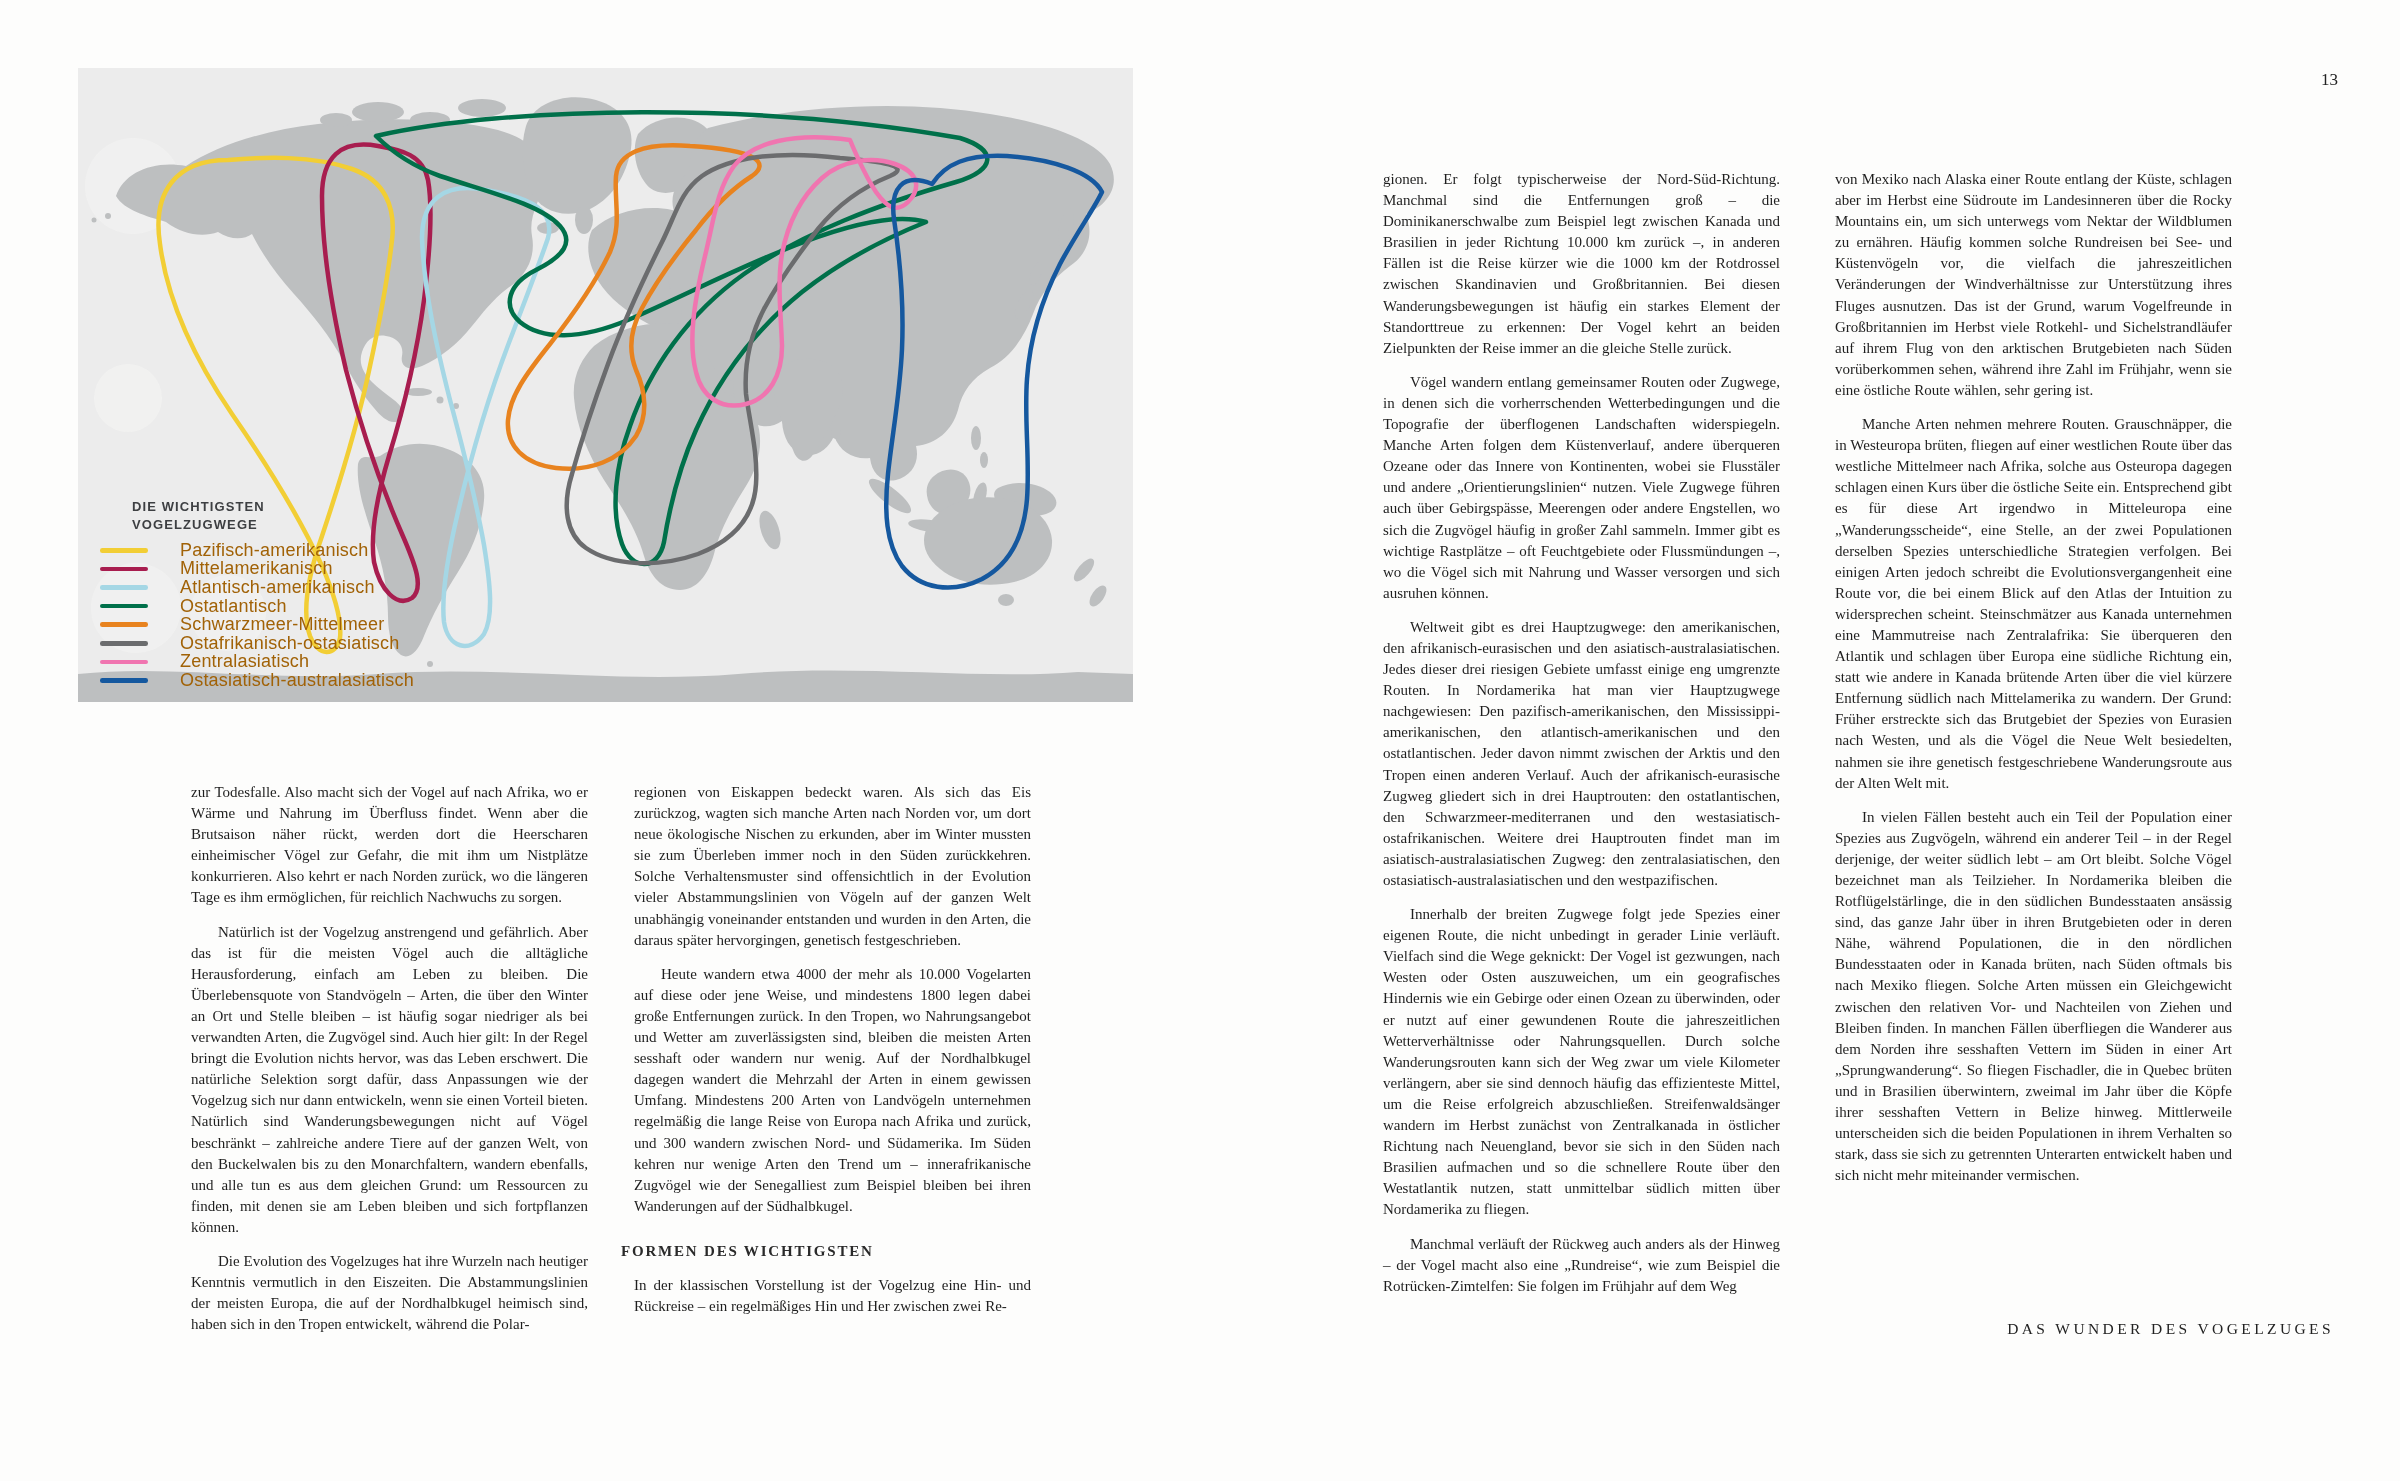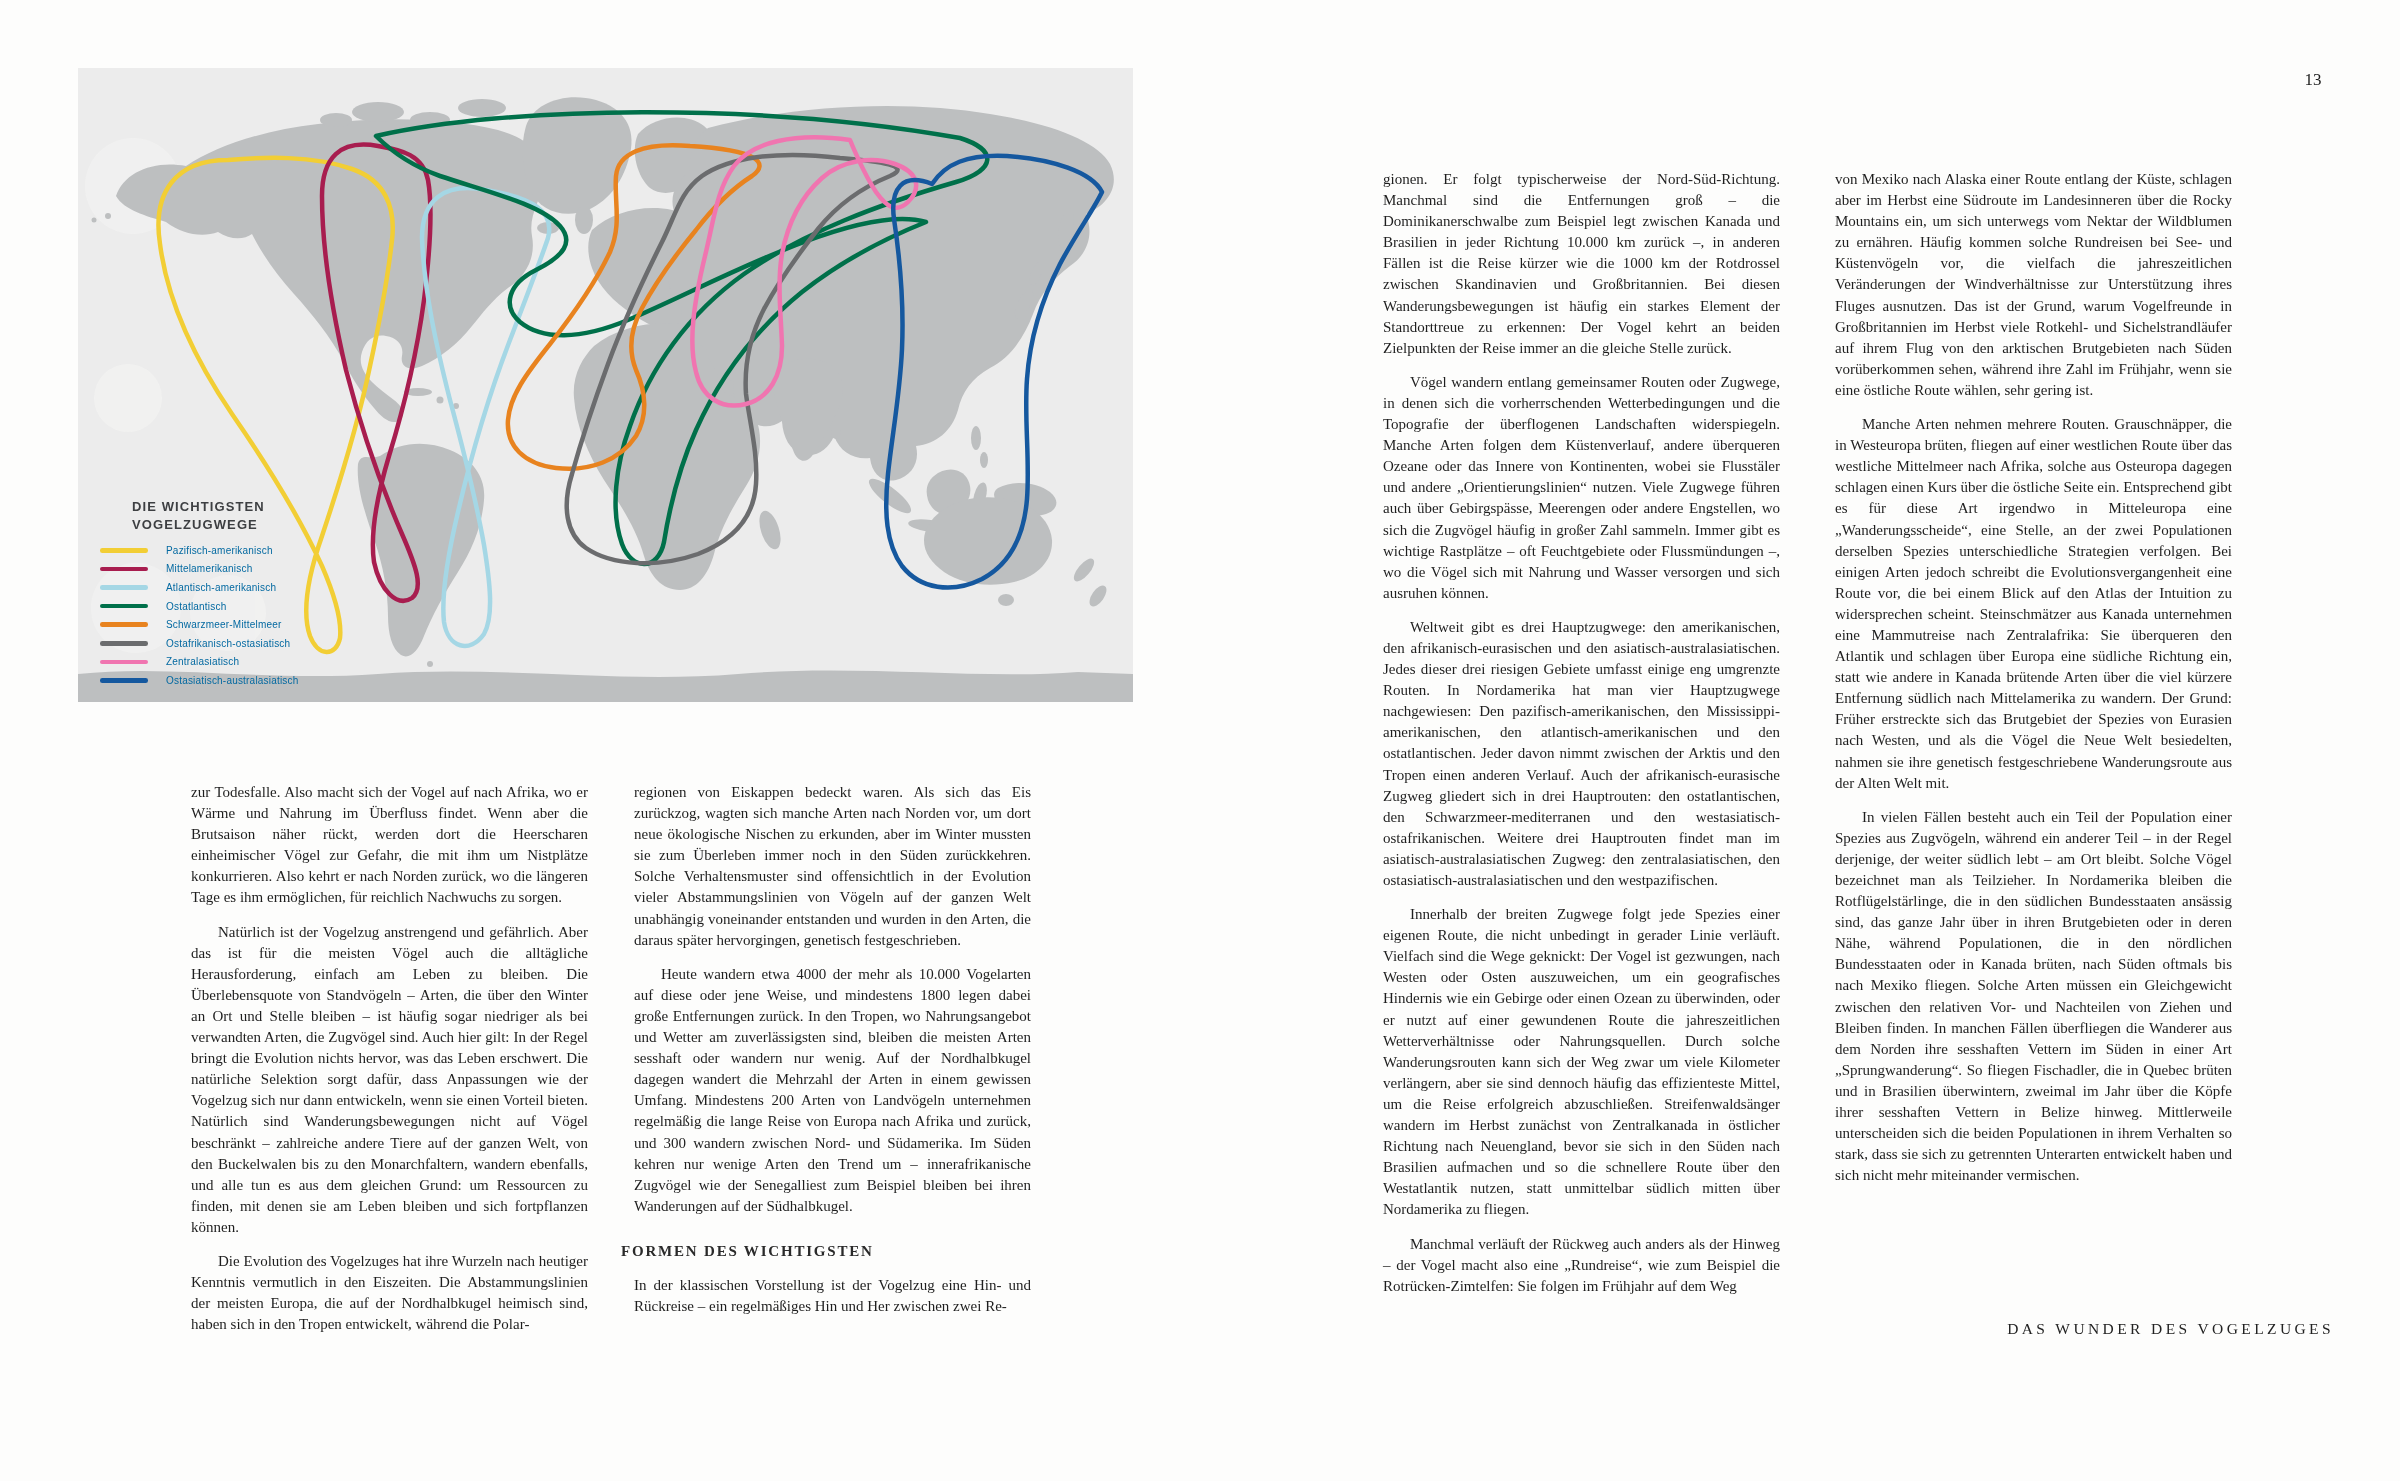--- a/index.html
+++ b/index.html
@@ -15,39 +15,39 @@
     font-family:"Liberation Sans", sans-serif;
   }
   .legend-title{
     font-size:13px;font-weight:bold;letter-spacing:1.1px;color:#3d3f42;
     line-height:18px;
     padding-left:32px;
   }
   .legend-list{list-style:none;margin:7px 0 0 0;padding:0;}
   .legend-row{display:flex;align-items:center;height:18.6px;}
   .legend-swatch{width:48px;height:4.6px;border-radius:2.3px;flex:0 0 auto;margin-right:18px;}
-  .legend-label{font-size:10px;color:#0369a1;letter-spacing:.2px;white-space:nowrap;}
+  .legend-label{font-size:18px;color:#a16207;letter-spacing:.2px;white-space:nowrap;margin-left:14px;}
   
   .col{
     position:absolute;width:423px;
     font-size:15px;line-height:21.1px;text-align:justify;
     hyphens:auto;-webkit-hyphens:auto;
   }
   .col p{margin:13px;}
   .col p.indent{text-indent:27px;}
   .col .subhead{
     margin:24px 0 7px 0;font-size:15px;letter-spacing:1.8px;color:#2a2a2a;
     text-align:left;
   }
   #left-col-0{left:178px;top:769px;}
   #left-col-1{left:621px;top:769px;}
   #right-col-0{left:1370px;top:156px;}
   #right-col-1{left:1822px;top:156px;}
   .pagenum{
-    position:absolute;left:2288px;top:70px;width:50px;text-align:center;
+    position:absolute;left:2288px;top:70px;width:50px;text-align:right;
     font-size:17px;color:#222;
   }
   .running-footer{
     position:absolute;right:66px;top:1320px;
     font-size:15.5px;letter-spacing:3.4px;color:#222;white-space:nowrap;
   }
 </style>
 </head>
 <body>
 

